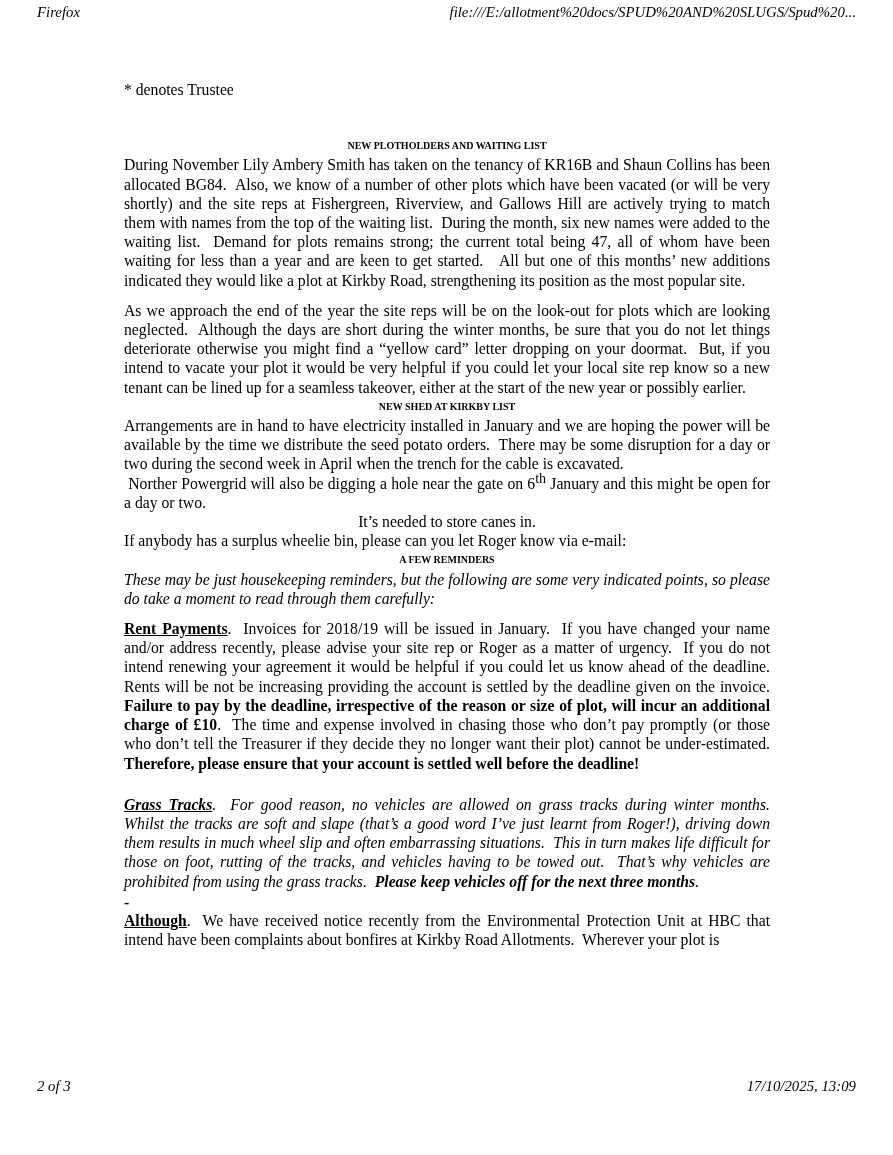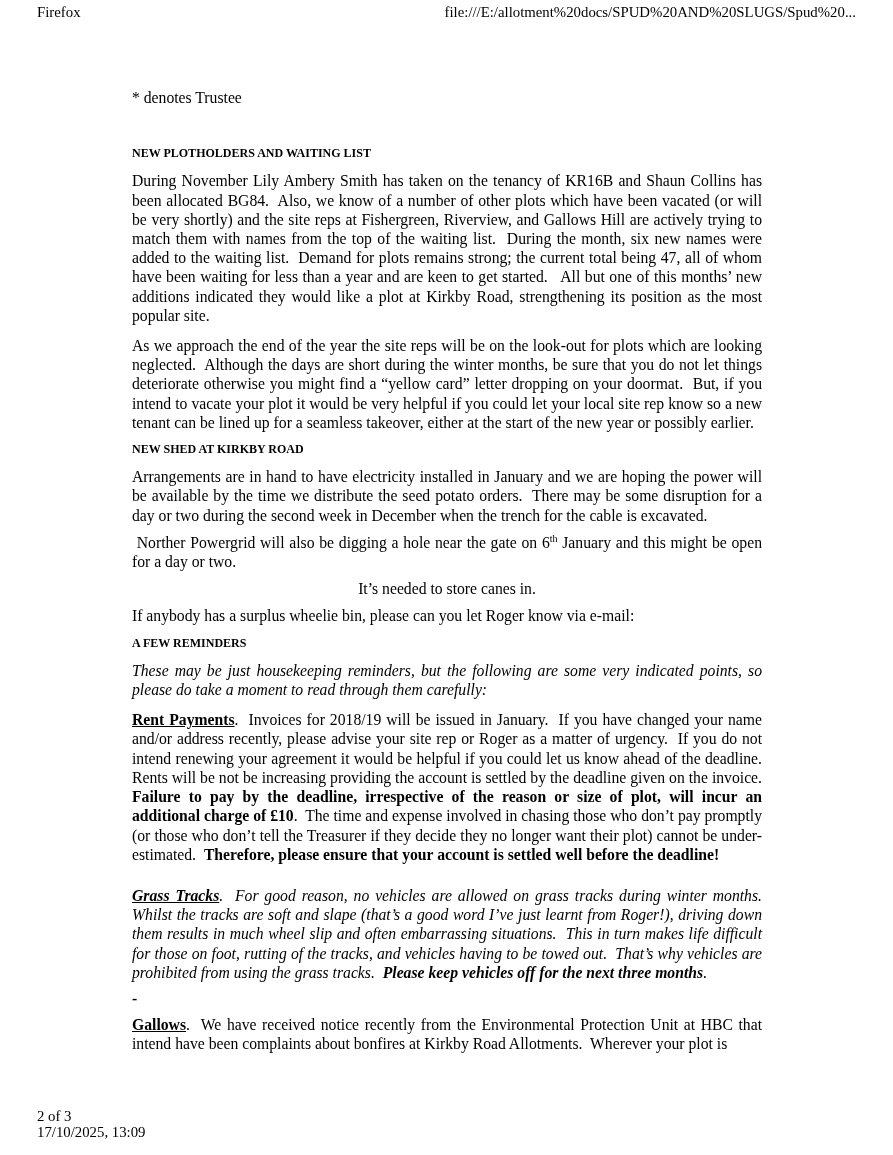--- a/index.html
+++ b/index.html
@@ -6,75 +6,75 @@
   body {
     width: 893px; height: 1155px;
     position: relative; overflow: hidden;
     background: #ffffff; color: #000000;
     font-family: "Liberation Serif", "DejaVu Serif", serif;
   }
   .hdr, .ftr {
     position: absolute; left: 0; width: 893px;
     box-sizing: border-box; padding: 0 37px;
     display: flex; justify-content: space-between;
-    font-size: 14.8px; line-height: 16px; color: #000;
+    font-size: 14.8px; line-height: 16px; color: #000; font-style: italic;
   }
   .hdr { top: 4px; }
-  .ftr { top: 1108px; flex-direction: column; }
+  .ftr { top: 1078px; }
   .content {
     position: absolute; left: 124px; top: 80px; width: 646px;
     font-size: 15.7px; line-height: 19.2px;
     text-align: justify;
   }
-  .content p { margin: 8px; white-space: pre-wrap; }
+  .content p { margin: 0; white-space: pre-wrap; }
   .trustee { text-align: left; }
   .h {
     margin: 20px 0 0 0; font-weight: 700;
-    font-size: 12px; line-height: 19.2px; text-align: left;
+    font-size: 10px; line-height: 19.2px; text-align: center;
   }
   .h.first { margin-top: 37px; }
   .gap    { margin-top: 11px !important; }
   .gap-lg { margin-top: 22px !important; font-style: italic; }
   .center { text-align: center !important; }
   .dashline {
     line-height: 17px; margin-top: 3px !important;
     font-weight: 700; text-align: left;
   }
   
   .r-n  { }
   .r-b  { font-weight: 700; }
   .r-bu { font-weight: 700; text-decoration: underline; }
   .r-i  { font-style: italic; }
-  .r-sup { vertical-align: super; font-size: 10px; line-height: 0; }
+  .r-sup { vertical-align: super; font-size: 14px; line-height: 0; }
 </style>
 </head>
 <body>
 
 <div class="hdr">
   <span>Firefox</span>
   <span>file:///E:/allotment%20docs/SPUD%20AND%20SLUGS/Spud%20...</span>
 </div>
 
 <div class="content">
   <p class="trustee">* denotes Trustee</p>
 
   <p class="h first">NEW PLOTHOLDERS AND WAITING LIST</p>
   <p class="para"><span class="r-n">During November Lily Ambery Smith has taken on the tenancy of KR16B and Shaun Collins has been allocated BG84.  Also, we know of a number of other plots which have been vacated (or will be very shortly) and the site reps at Fishergreen, Riverview, and Gallows Hill are actively trying to match them with names from the top of the waiting list.  During the month, six new names were added to the waiting list.  Demand for plots remains strong; the current total being 47, all of whom have been waiting for less than a year and are keen to get started.   All but one of this months’ new additions indicated they would like a plot at Kirkby Road, strengthening its position as the most popular site.</span></p>
   <p class="para gap"><span class="r-n">As we approach the end of the year the site reps will be on the look-out for plots which are looking neglected.  Although the days are short during the winter months, be sure that you do not let things deteriorate otherwise you might find a “yellow card” letter dropping on your doormat.  But, if you intend to vacate your plot it would be very helpful if you could let your local site rep know so a new tenant can be lined up for a seamless takeover, either at the start of the new year or possibly earlier.</span></p>
 
-  <p class="h">NEW SHED AT KIRKBY ROAD</p>
-  <p class="para"><span class="r-n">Arrangements are in hand to have electricity installed in January and we are hoping the power will be available by the time we distribute the seed potato orders.  There may be some disruption for a day or two during the second week in December when the trench for the cable is excavated.</span></p>
+  <p class="h">NEW SHED AT KIRKBY LIST</p>
+  <p class="para"><span class="r-n">Arrangements are in hand to have electricity installed in January and we are hoping the power will be available by the time we distribute the seed potato orders.  There may be some disruption for a day or two during the second week in April when the trench for the cable is excavated.</span></p>
   <p class="para"><span class="r-n"> Norther Powergrid will also be digging a hole near the gate on 6</span><span class="r-sup">th</span><span class="r-n"> January and this might be open for a day or two.</span></p>
   <p class="para center">It’s needed to store canes in.</p>
   <p class="para"><span class="r-n">If anybody has a surplus wheelie bin, please can you let Roger know via e-mail:</span></p>
 
   <p class="h">A FEW REMINDERS</p>
   <p class="para"><span class="r-i">These may be just housekeeping reminders, but the following are some very indicated points, so please do take a moment to read through them carefully:</span></p>
   <p class="para gap"><span class="r-bu">Rent Payments</span><span class="r-n">.  Invoices for 2018/19 will be issued in January.  If you have changed your name and/or address recently, please advise your site rep or Roger as a matter of urgency.  If you do not intend renewing your agreement it would be helpful if you could let us know ahead of the deadline.  Rents will be not be increasing providing the account is settled by the deadline given on the invoice.  </span><span class="r-b">Failure to pay by the deadline, irrespective of the reason or size of plot, will incur an additional charge of £10</span><span class="r-n">.  The time and expense involved in chasing those who don’t pay promptly (or those who don’t tell the Treasurer if they decide they no longer want their plot) cannot be under-estimated.  </span><span class="r-b">Therefore, please ensure that your account is settled well before the deadline!</span></p>
   <p class="para gap-lg"><span class="r-bu">Grass Tracks</span><span class="r-n">.  For good reason, no vehicles are allowed on grass tracks during winter months.   Whilst the tracks are soft and slape (that’s a good word I’ve just learnt from Roger!), driving down them results in much wheel slip and often embarrassing situations.  This in turn makes life difficult for those on foot, rutting of the tracks, and vehicles having to be towed out.  That’s why vehicles are prohibited from using the grass tracks.  </span><span class="r-b">Please keep vehicles off for the next three months</span><span class="r-n">.</span></p>
   <p class="dashline">-</p>
-  <p class="para"><span class="r-bu">Gallows</span><span class="r-n">.  We have received notice recently from the Environmental Protection Unit at HBC that intend have been complaints about bonfires at Kirkby Road Allotments.  Wherever your plot is</span></p>
+  <p class="para"><span class="r-bu">Although</span><span class="r-n">.  We have received notice recently from the Environmental Protection Unit at HBC that intend have been complaints about bonfires at Kirkby Road Allotments.  Wherever your plot is</span></p>
 </div>
 
 <div class="ftr">
   <span>2 of 3</span>
   <span>17/10/2025, 13:09</span>
 </div>
 
 </body></html>

